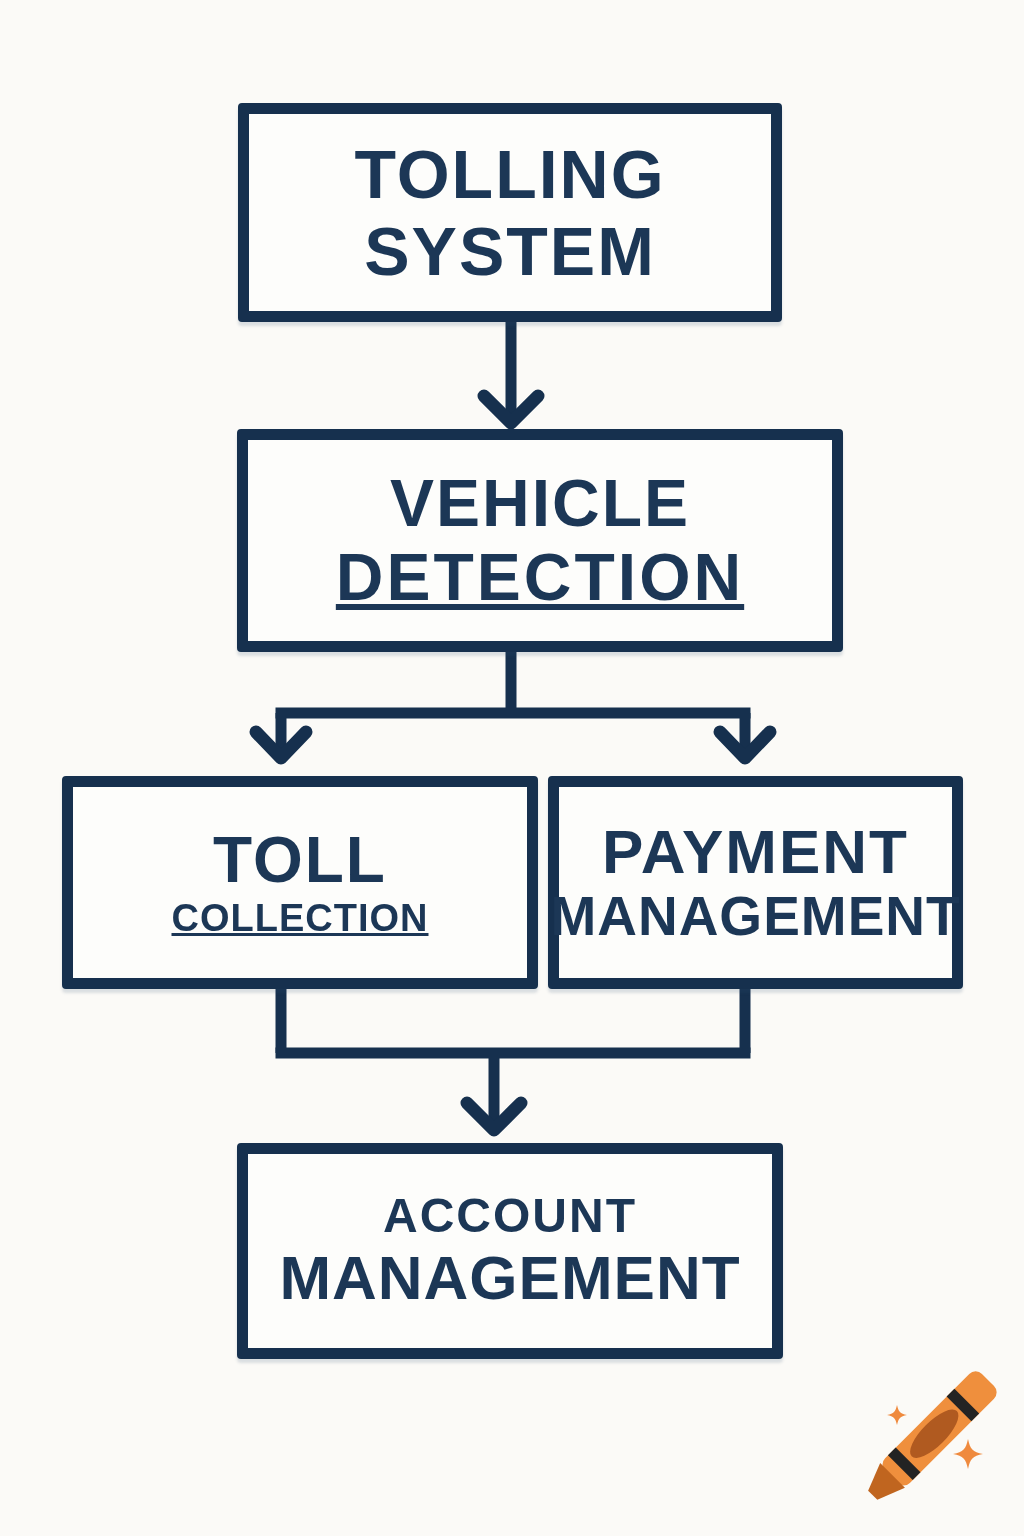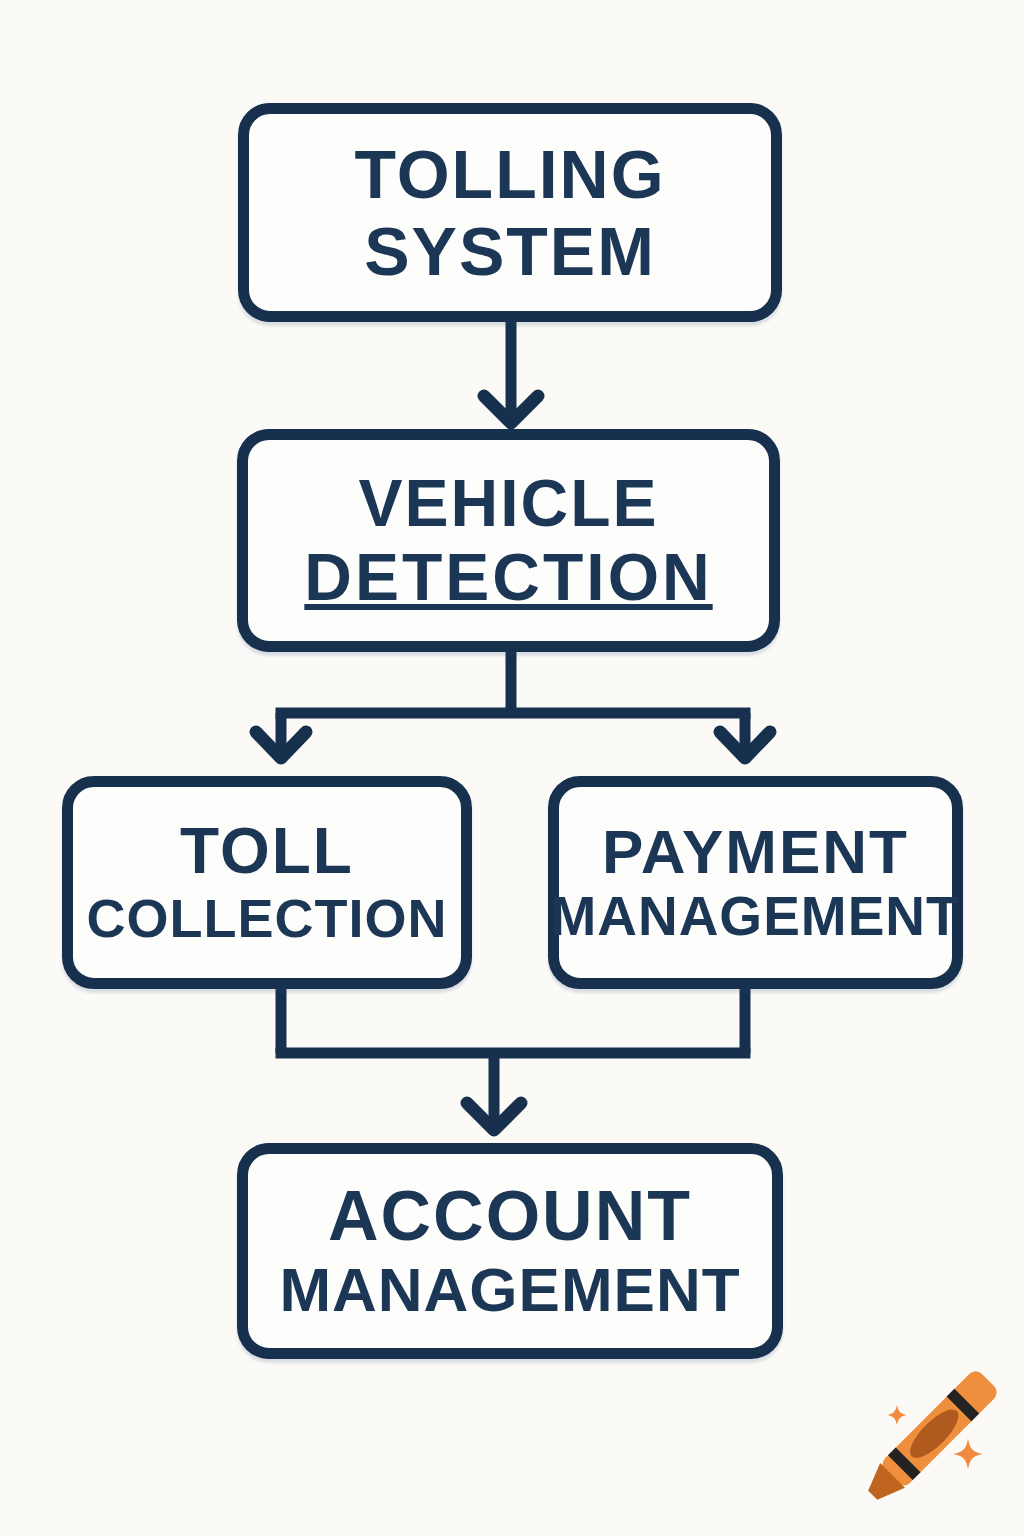--- a/index.html
+++ b/index.html
@@ -27,52 +27,52 @@
     stroke: var(--line, #16304e);
     stroke-width: 13;
     fill: none;
     stroke-linecap: round;
     stroke-linejoin: round;
   }
   .node {
     position: absolute;
     box-sizing: border-box;
     border: 11px solid var(--line, #16304e);
-    border-radius: 32px;
+    border-radius: 4px;
     background: var(--node-fill, #fdfdfb);
     display: flex;
     flex-direction: column;
     align-items: center;
     justify-content: center;
     text-align: center;
     box-shadow: 0 4px 3px rgba(48, 78, 115, 0.16);
   }
   .node .line {
     font-weight: bold;
     color: var(--text, #1c3756);
     letter-spacing: 2px;
     line-height: 1.12;
     white-space: nowrap;
   }
   
   #n-tolling    { left: 238px; top: 103px;  width: 544px; height: 219px; }
-  #n-vehicle    { left: 237px; top: 429px;  width: 543px; height: 223px; }
-  #n-toll       { left: 62px;  top: 776px;  width: 410px; height: 213px; }
+  #n-vehicle    { left: 237px; top: 429px;  width: 606px; height: 223px; }
+  #n-toll       { left: 62px;  top: 776px;  width: 476px; height: 213px; }
   #n-payment    { left: 548px; top: 776px;  width: 415px; height: 213px; justify-content: center; }
   #n-account    { left: 237px; top: 1143px; width: 546px; height: 216px; }
   
   #n-tolling .l1 { font-size: 68px; }
   #n-tolling .l2 { font-size: 68px; }
   #n-vehicle .l1 { font-size: 66px; }
   #n-vehicle .l2 { font-size: 66px; letter-spacing: 3px; text-decoration: underline; }
   #n-toll .l1    { font-size: 64px; }
-  #n-toll .l2    { font-size: 54px; letter-spacing: 1px; }
+  #n-toll .l2    { font-size: 38px; letter-spacing: 1px; text-decoration: underline; }
   #n-payment .l1 { font-size: 62px; }
   #n-payment .l2 { font-size: 55px; letter-spacing: 1px; }
-  #n-account .l1 { font-size: 70px; }
+  #n-account .l1 { font-size: 48px; }
   #n-account .l2 { font-size: 62px; letter-spacing: 1px; }
 
   .watermark {
     position: absolute;
     left: 845px; top: 1358px;
     width: 180px; height: 175px;
   }
   .wm-body   { fill: var(--wm-body, #ef8f3d); }
   .wm-label  { fill: var(--wm-label, #b05a20); }
   .wm-stripe { fill: var(--wm-stripe, #232323); }

